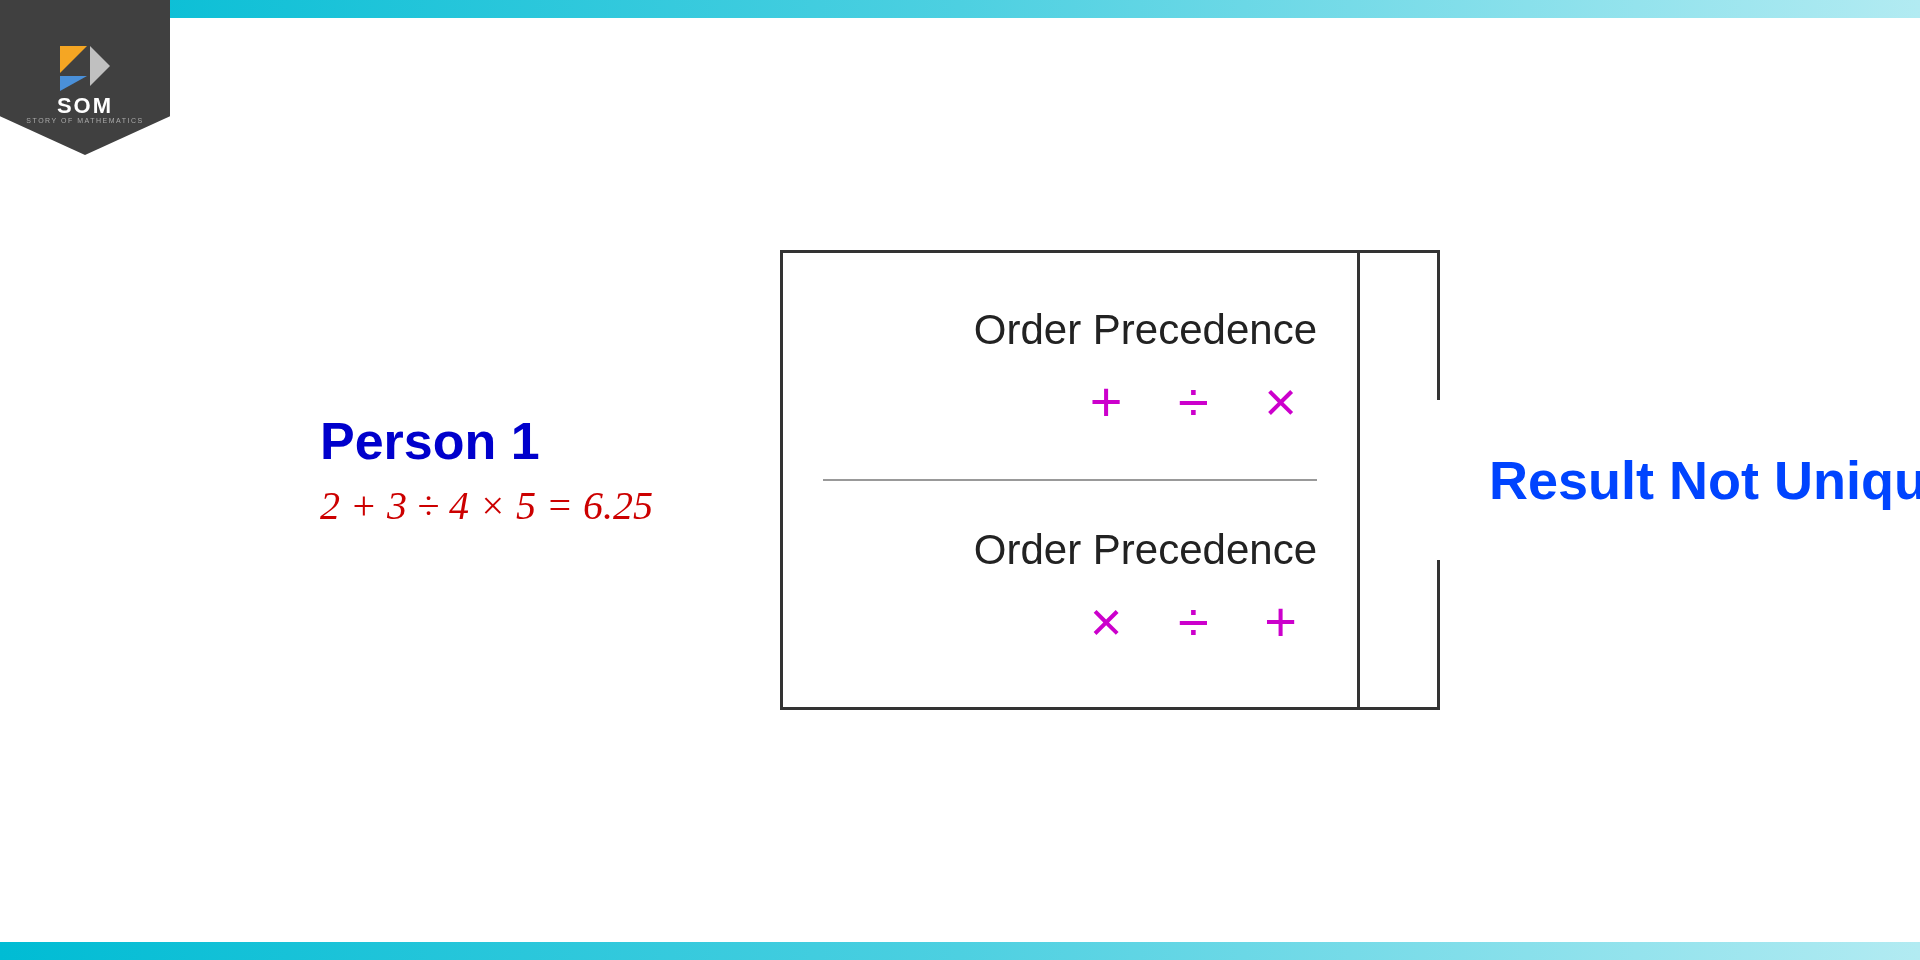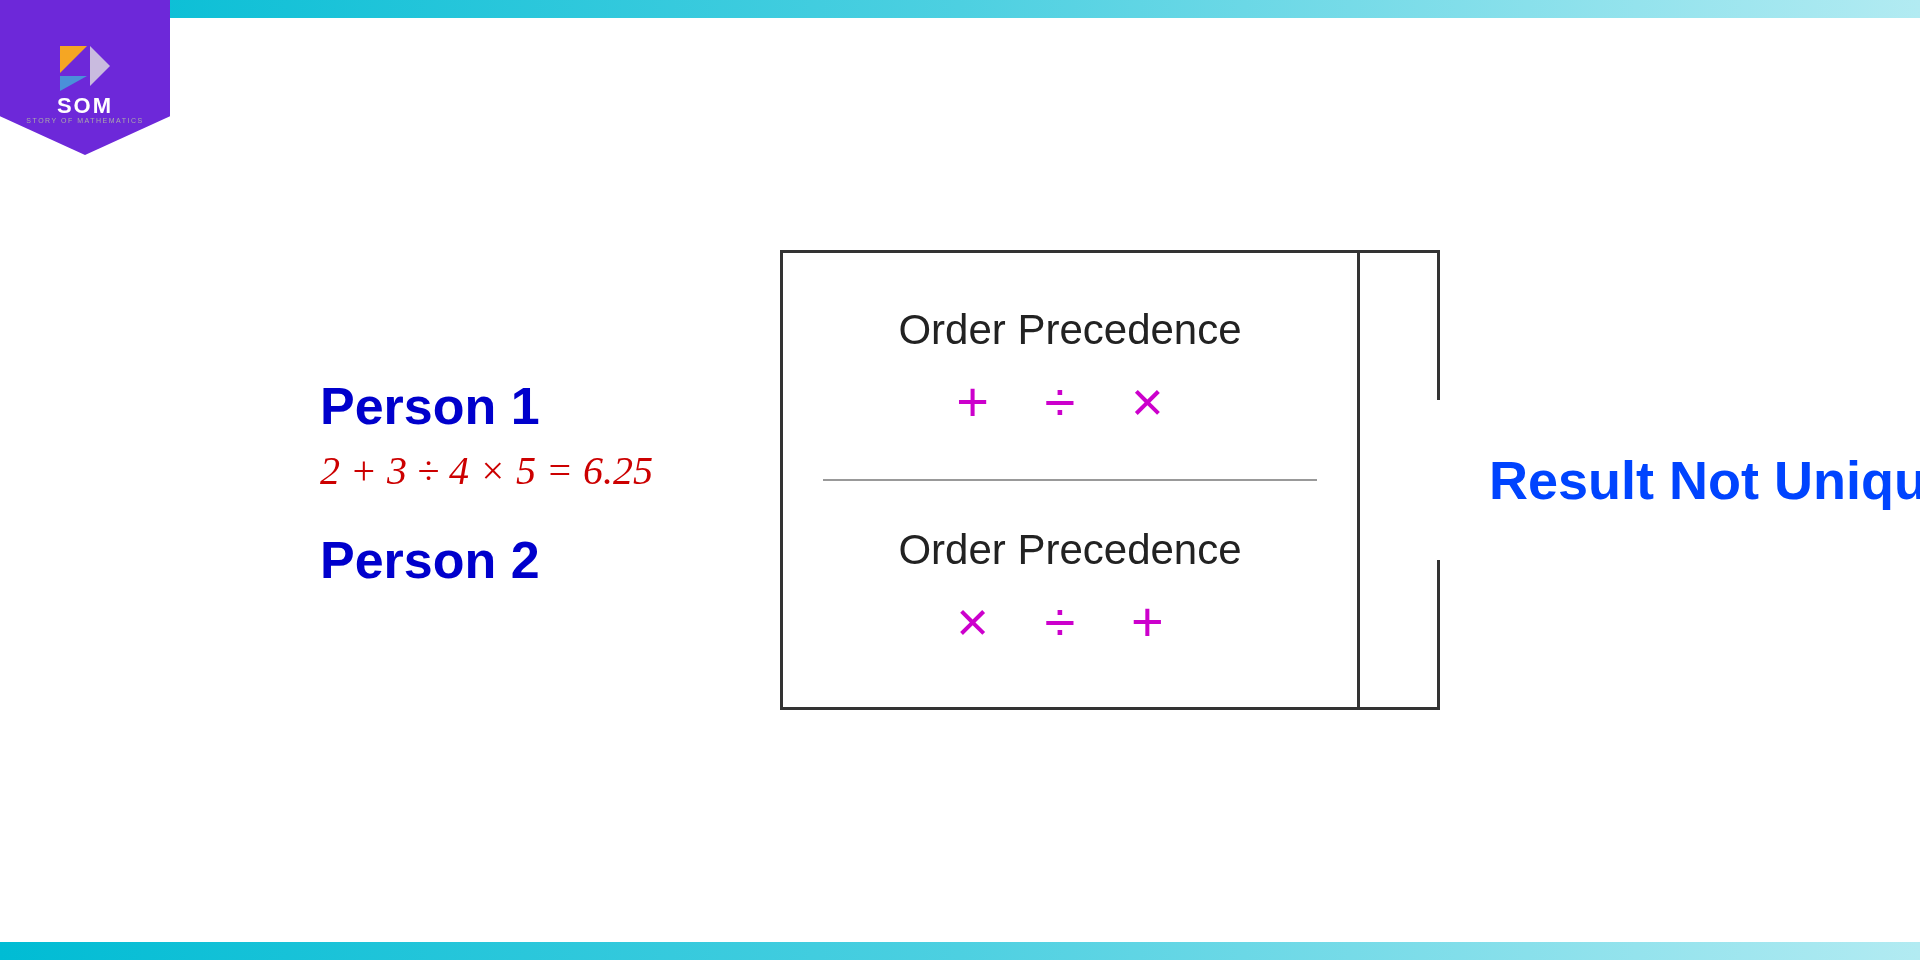--- a/index.html
+++ b/index.html
@@ -33,21 +33,21 @@
       background: linear-gradient(to right, #00bcd4, #4dd0e1, #b2ebf2);
     }
 
     
     .logo-container {
       position: absolute;
       top: 0;
       left: 0;
       width: 170px;
       height: 155px;
-      background: #6d28d9;
+      background: #404040;
       clip-path: polygon(0 0, 100% 0, 100% 75%, 50% 100%, 0 75%);
       display: flex;
       flex-direction: column;
       align-items: center;
       justify-content: center;
       padding-top: 10px;
     }
 
     .logo-icon {
       width: 60px;
@@ -168,21 +168,21 @@
     .box-right-line-bottom {
       position: absolute;
       bottom: -3px;
       right: -83px;
       width: 3px;
       height: 150px;
       background: #333;
     }
 
     .precedence-section {
-      text-align: center;
+      text-align: right;
       width: 100%;
     }
 
     .precedence-title {
       font-size: 42px;
       color: #222;
       font-family: Arial, sans-serif;
       margin-bottom: 15px;
     }
 
@@ -235,21 +235,20 @@
   <div class="logo-text">SOM</div>
   <div class="logo-subtext">STORY OF MATHEMATICS</div>
 </div>
 
 <div class="main-content">
   <div class="content-layout">
 
     <div class="left-panel">
       <div class="person-label">Person 1</div>
       <div class="equation">2 + 3 ÷ 4 × 5 = 6.25</div>
-      <div class="person-label">Person 2</div>
     </div>
 
     <div class="box-container">
       <div class="precedence-box">
 
         <div class="box-top-notch"></div>
         <div class="box-bottom-notch"></div>
         <div class="box-right-line-top"></div>
         <div class="box-right-line-bottom"></div>
 

